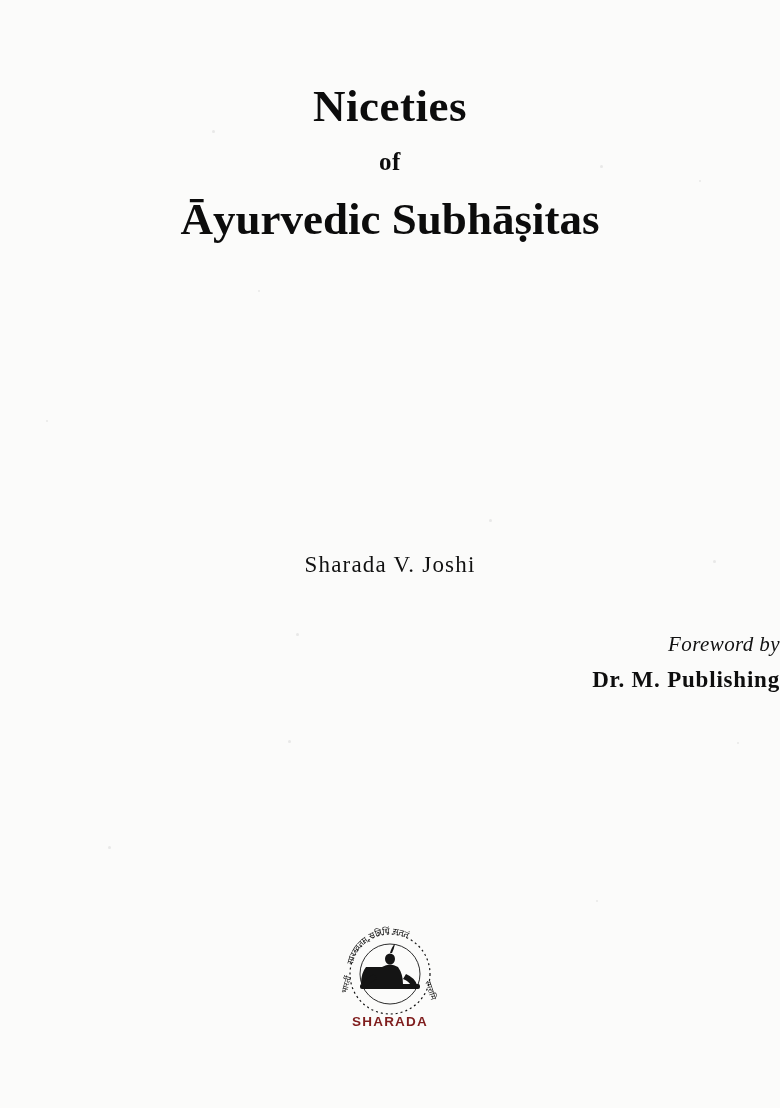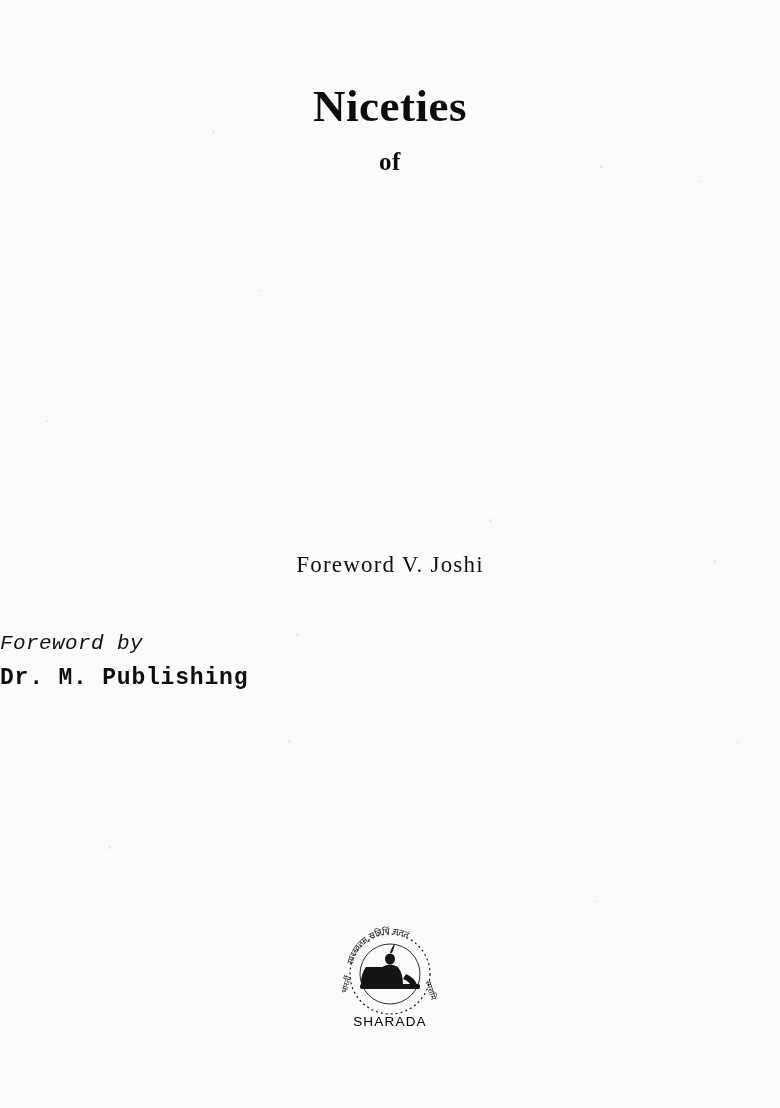--- a/index.html
+++ b/index.html
@@ -58,22 +58,21 @@
     font-size: 23px;
     letter-spacing: 1.2px;
     color: #111;
   }
 
   .foreword-block {
     position: absolute;
     top: 632px;
     left: 0;
     width: 100%;
-    text-align: left;
-    font-family: Liberation Mono, monospace;
+    text-align: right;
   }
   .foreword-label {
     font-size: 21px;
     font-style: italic;
     letter-spacing: .4px;
     color: #111;
     margin-bottom: 10px;
   }
   .foreword-name {
     font-size: 23px;
@@ -92,23 +91,23 @@
   .logo-wrap {
     display: inline-block;
     position: relative;
     width: 120px;
     height: 112px;
   }
   .logo-svg { display: block; }
   .logo-caption {
     font-family: "Liberation Sans", sans-serif;
     font-size: 13.5px;
-    font-weight: normal;
+    font-weight: bold;
     letter-spacing: 1.2px;
-    color: #000000;
+    color: #7f1d1d;
     margin-top: -8px;
   }
 
   .publisher-block {
     position: absolute;
     top: 1052px;
     left: 0;
     width: 100%;
     text-align: center;
   }
@@ -133,24 +132,25 @@
   <div class="speck" style="left:296px;top:633px;width:3px;height:3px;"></div>
   <div class="speck" style="left:288px;top:740px;width:3px;height:3px;"></div>
   <div class="speck" style="left:108px;top:846px;width:3px;height:3px;"></div>
   <div class="speck" style="left:596px;top:900px;width:2px;height:2px;"></div>
   <div class="speck" style="left:46px;top:420px;width:2px;height:2px;"></div>
   <div class="speck" style="left:737px;top:742px;width:2px;height:2px;"></div>
 
   <div class="title-block">
     <div class="title-line title-line-1">Niceties</div>
     <div class="title-line title-line-2">of</div>
+    <div class="title-line title-line-3">Āyurvedic Subhāṣitas</div>
   </div>
 
   <div class="author-block">
-    <div class="author-name">Foreword  V.  Joshi</div>
+    <div class="author-name">Sharada  V.  Joshi</div>
   </div>
 
   <div class="foreword-block">
     <div class="foreword-label">Foreword by</div>
     <div class="foreword-name">Dr.  M.  Publishing</div>
   </div>
 
   <div class="logo-block">
     <div class="logo-wrap">
       <svg class="logo-svg" width="120" height="100" viewBox="0 0 120 100" xmlns="http://www.w3.org/2000/svg">

